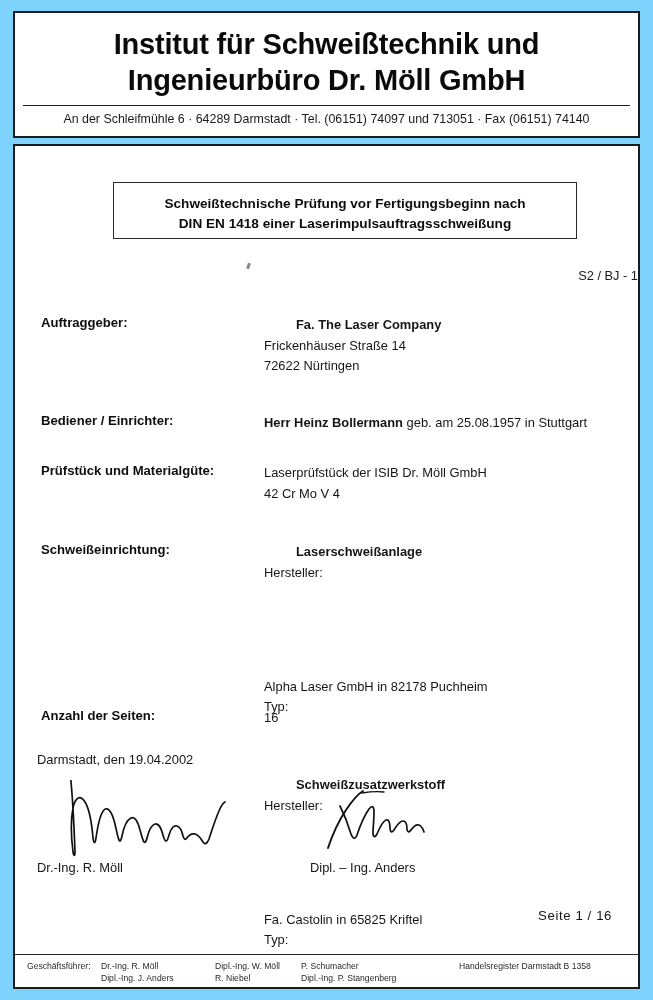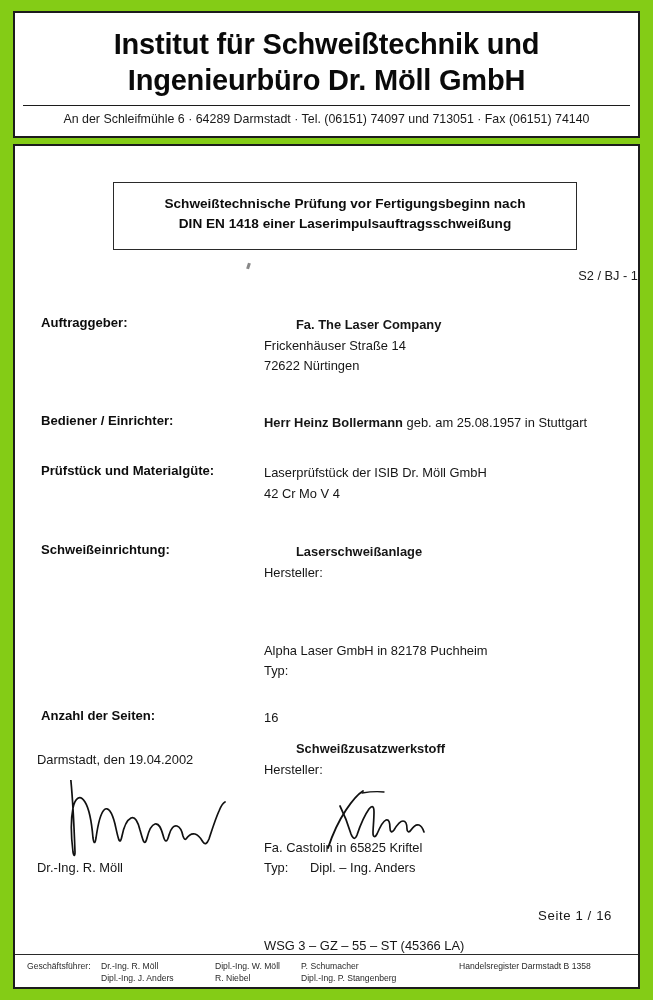--- a/index.html
+++ b/index.html
@@ -9,21 +9,21 @@
   }
   body {
     font-family: "Liberation Sans", sans-serif;
     color: #111111;
     -webkit-font-smoothing: antialiased;
   }
   .page {
     position: relative;
     width: 653px;
     height: 1000px;
-    background: #84cc16;
+    background: #7dd3fc;
     overflow: hidden;
   }
 
   
   .header-box {
     position: absolute;
     left: 13px;
     top: 11px;
     width: 627px;
     height: 127px;
@@ -75,21 +75,21 @@
     color: #1a1a1a;
     white-space: nowrap;
   }
 
   
   .title-box {
     position: absolute;
     left: 98px;
     top: 36px;
     width: 464px;
-    padding: 11px 6px 15px 6px;
+    padding: 11px 6px 4px 6px;
     border: 1.5px solid #2a2a2a;
     box-sizing: border-box;
     text-align: center;
     background: #ffffff;
   }
   .title-line {
     font-weight: bold;
     font-size: 13.6px;
     line-height: 20px;
     color: #0d0d0d;
@@ -140,21 +140,21 @@
     line-height: 20.5px;
     white-space: nowrap;
   }
   .vline.b { font-weight: bold; padding-left: 32px; }
 
   .inline-b { font-weight: bold; }
 
   
   .subrow { display: flex; line-height: 20.5px; white-space: nowrap; flex-direction: column; }
   .subrow .k { width: 78px; flex: 0 0 78px; }
-  .subrow .v { flex: 1 1 auto; }
+  .subrow .v { flex: 1 1 auto; margin-top: 36px; }
 
   .field-auftraggeber { top: 169px; }
   .field-bediener     { top: 267px; }
   .field-pruefstueck  { top: 317px; }
   .field-schweiss     { top: 396px; }
   .field-anzahl       { top: 562px; }
 
   
   .datestamp {
     position: absolute;

